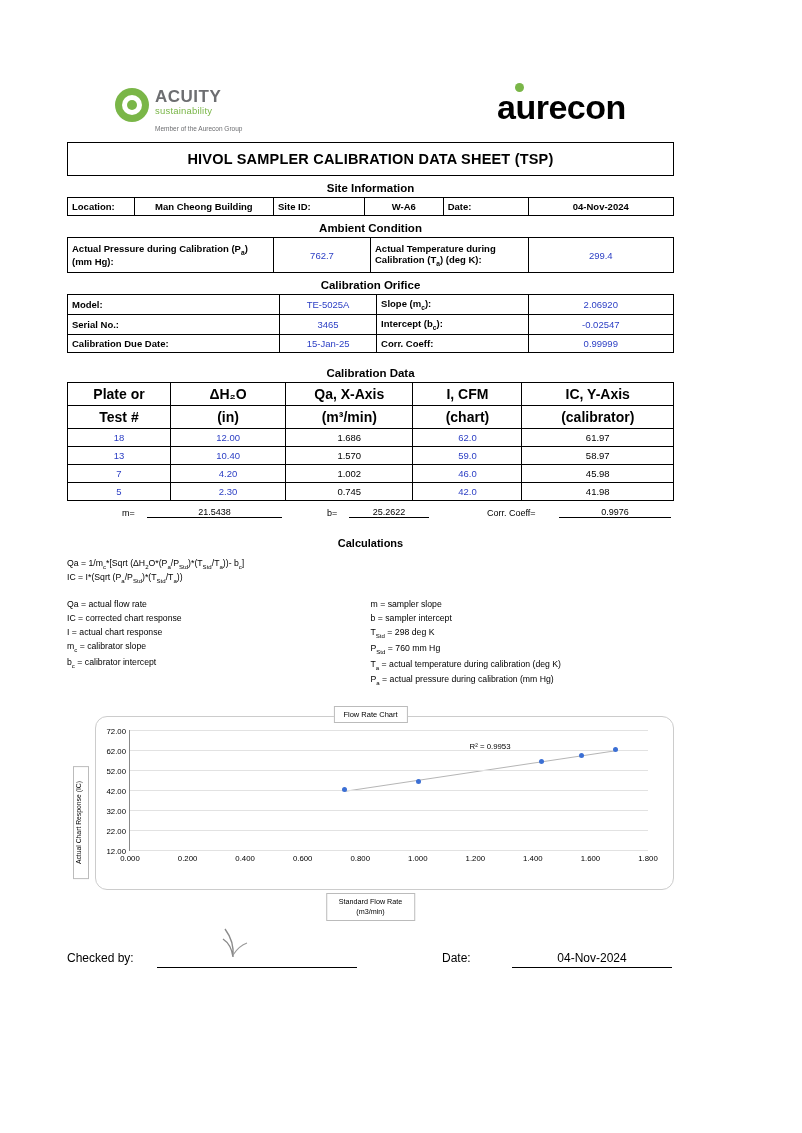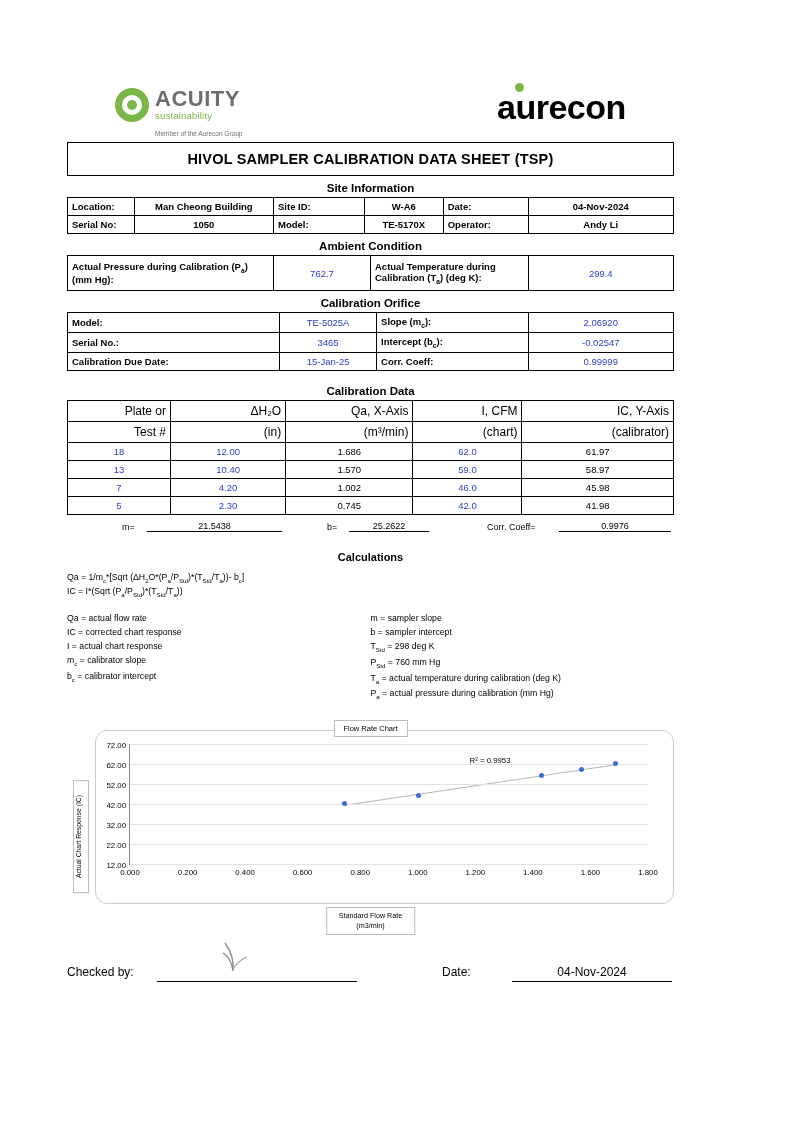--- a/index.html
+++ b/index.html
@@ -59,21 +59,21 @@
     left: 12px; top: 12px;
     width: 10px; height: 10px;
     border-radius: 50%;
     background: #7ab648;
   }
   .acuity-txt {
     margin-left: 6px;
     line-height: 1;
   }
   .acuity-name {
-    font-size: 22px;
+    font-size: 17px;
     font-weight: bold;
     color: #6d6e71;
     letter-spacing: 0.5px;
   }
   .acuity-sub {
     font-size: 9.5px;
     color: #7ab648;
     margin-top: 1px;
     letter-spacing: 0.2px;
   }
@@ -129,23 +129,23 @@
     vertical-align: middle;
   }
   .lbl { font-weight: bold; }
   .val-center { text-align: center; font-weight: bold; }
   .blue { color: #2b3ec4; text-align: center; }
   .tight td { padding: 2px 4px; }
   
   .amb td { height: 28px; }
   
   .cd th {
-    text-align: right;
-    font-weight: normal;
-    font-size: 12px;
+    text-align: center;
+    font-weight: bold;
+    font-size: 14px;
     padding: 2px 3px;
   }
   .cd td {
     text-align: center;
     padding: 2px 3px;
     font-size: 9.5px;
   }
   
   .rel-title {
     font-size: 8.5px;
@@ -329,28 +329,20 @@
     <div class="section-title">Site Information</div>
     <table class="bordered tight">
       <tbody>
           <tr>
         <td class="lbl" style="width:11%">Location:</td>
         <td class="val-center" style="width:23%">Man Cheong Building</td>
         <td class="lbl" style="width:15%">Site ID:</td>
         <td class="val-center" style="width:13%">W-A6</td>
         <td class="lbl" style="width:14%">Date:</td>
         <td class="val-center" style="width:24%">04-Nov-2024</td>
-      </tr>
-      <tr>
-        <td class="lbl">Serial No:</td>
-        <td class="val-center">1050</td>
-        <td class="lbl">Model:</td>
-        <td class="val-center">TE-5170X</td>
-        <td class="lbl">Operator:</td>
-        <td class="val-center">Andy Li</td>
       </tr>
     </tbody>
       </table>
 
     <div class="section-title">Ambient Condition</div>
     <table class="bordered amb">
       <tbody>
           <tr>
         <td class="lbl" style="width:34%">
           <span>Actual Pressure during Calibration (P</span><sub>a</sub><span>)</span><br>

